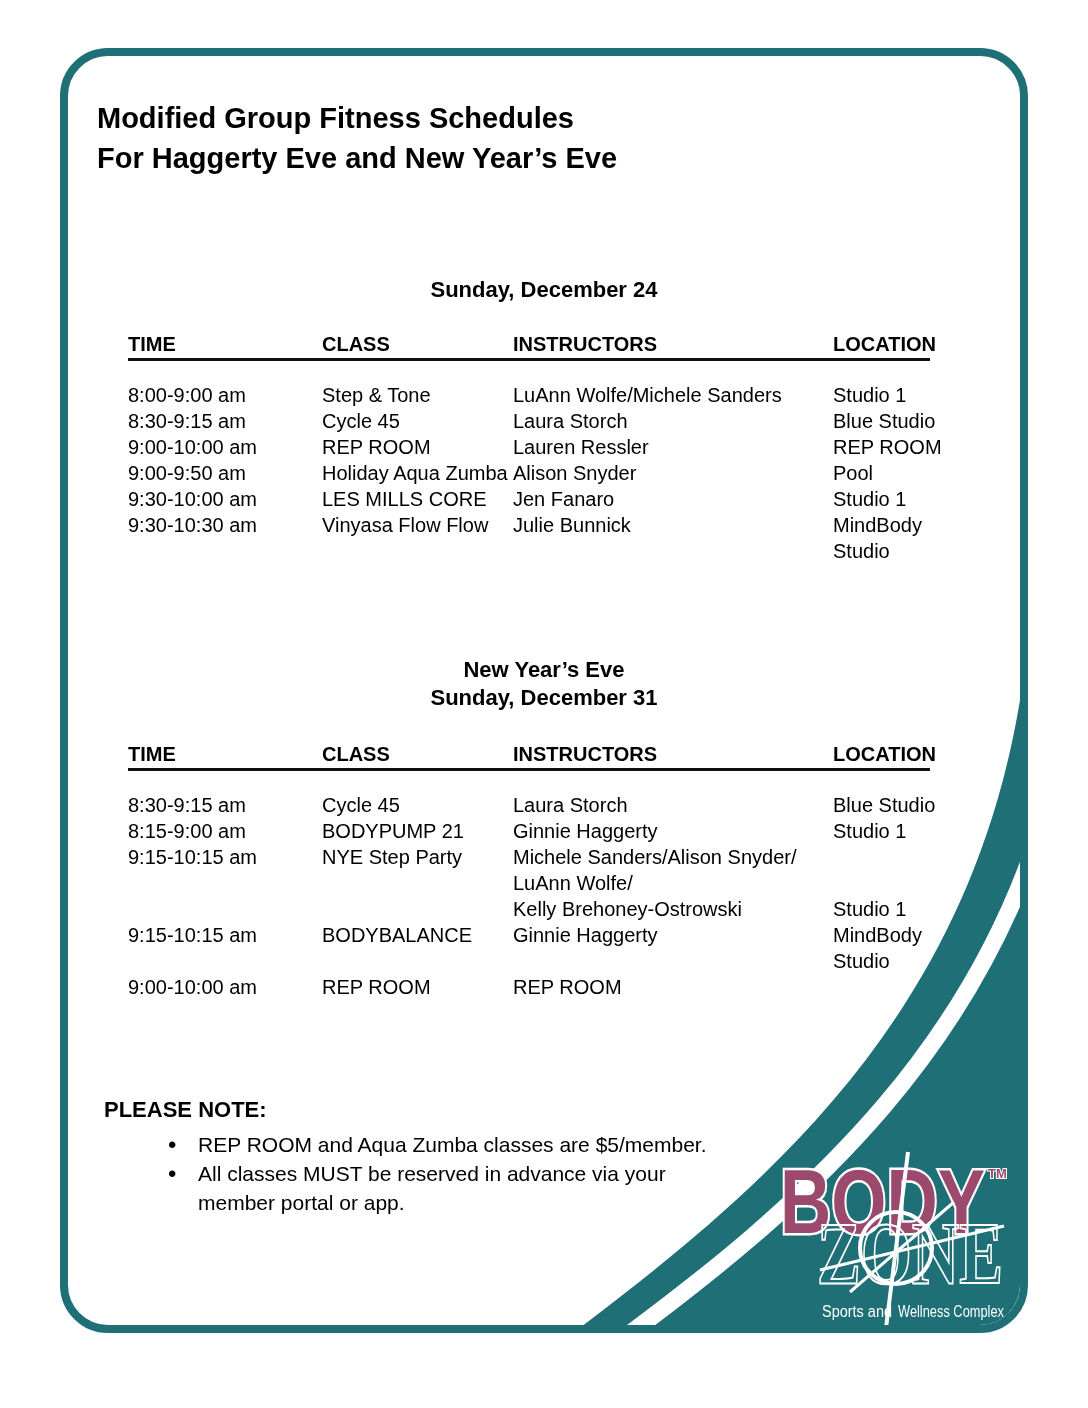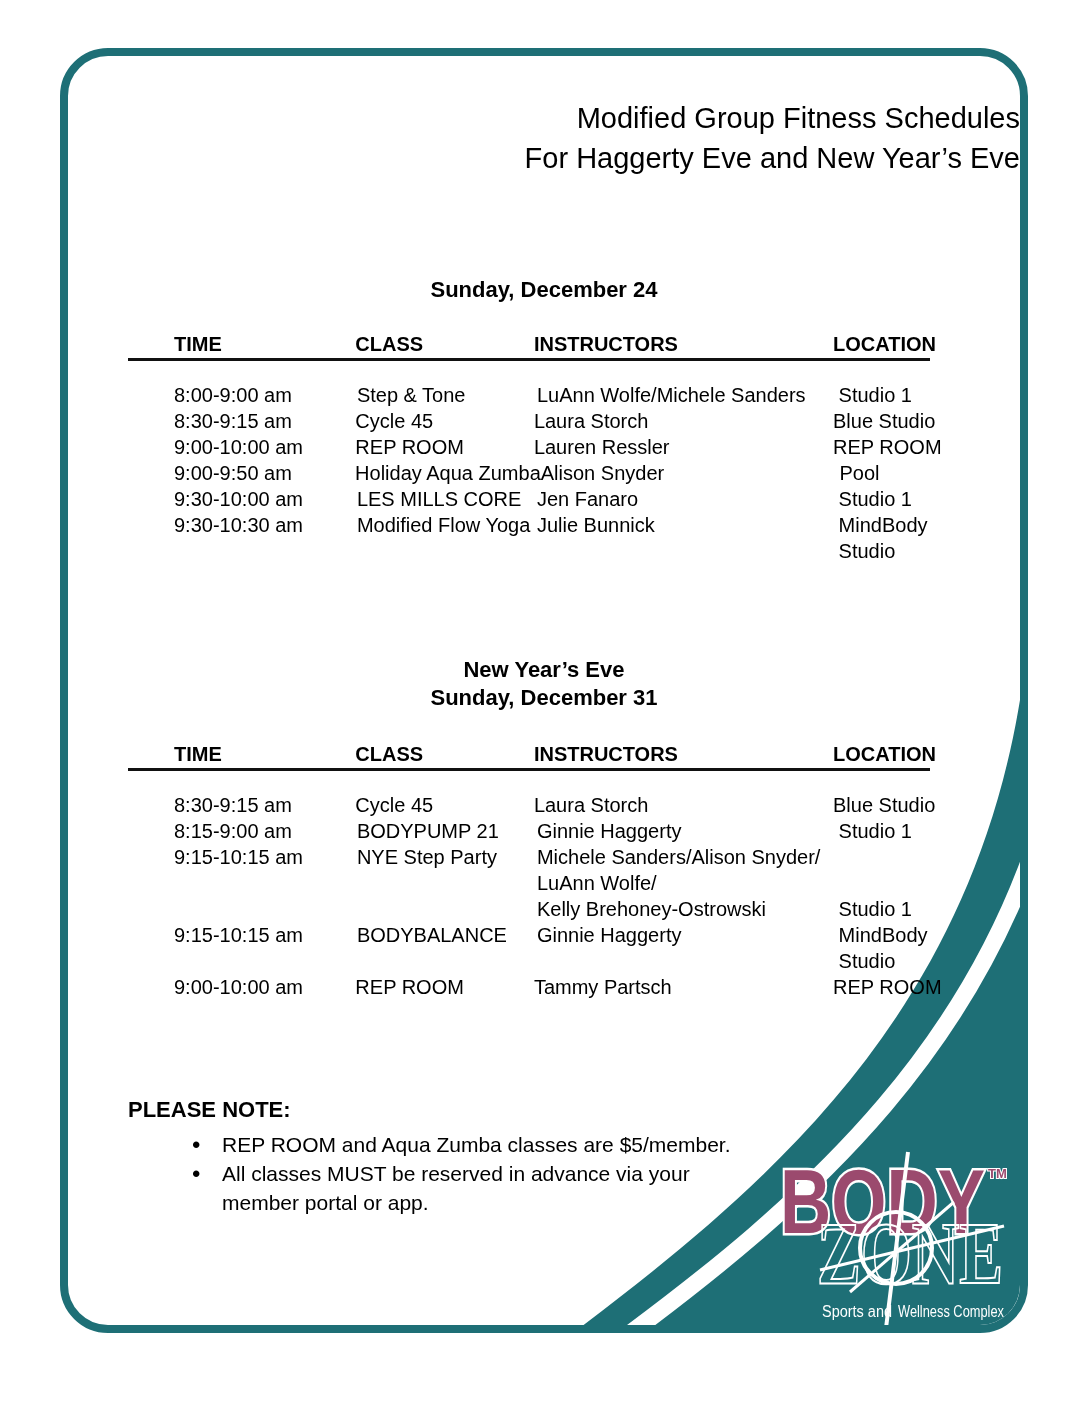--- a/index.html
+++ b/index.html
@@ -24,23 +24,23 @@
     background:#fff;
   }
   .swoosh-svg{
     position:absolute;left:0;top:0;
     width:952px;height:1269px;
     z-index:0;
   }
   .content{position:relative;z-index:1;}
   .title{
     margin-top:42px;
-    text-align:right;
-    font-weight:normal;
-    font-size:29px;line-height:40px;
+    text-align:left;
+    font-weight:bold;
+    font-size:29px;line-height:40px;padding-left:29px;
   }
   .section-heading{
     text-align:center;font-weight:bold;
     font-size:22px;line-height:28px;
   }
   .sh-1{margin-top:98px;}
   .sh-2{margin-top:92px;}
   .sched-table{
     margin-left:60px;width:802px;
     font-size:20px;line-height:26px;
@@ -49,25 +49,25 @@
   .t-2{margin-top:30px;}
   .thead{
     display:flex;font-weight:bold;
     line-height:24px;
     border-bottom:3px solid #111;
     padding-bottom:2px;
   }
   .tbody{padding-top:21px;}
   .trow{display:flex;}
   .cell{white-space:pre;}
-  .c0{width:194px;margin-left:46px;}
+  .c0{width:194px;}
   .c1{width:191px;}
   .c2{width:320px;}
   .c3{width:97px;}
-  .note{margin-top:98px;margin-left:60px;}
+  .note{margin-top:98px;margin-left:36px;}
   .note-heading{font-size:22px;font-weight:bold;line-height:24px;}
   .note-list{list-style:none;margin:8px 0 0 0;padding:0;}
   .note-list li{
     position:relative;
     margin-left:64px;padding-left:30px;
     font-size:21px;line-height:29px;
     white-space:pre-line;
   }
   .note-list li::before{
     content:"\2022";
@@ -167,21 +167,21 @@
               <div class="cell c3">Pool</div>
             </div>
             <div class="trow">
               <div class="cell c0">9:30-10:00 am</div>
               <div class="cell c1">LES MILLS CORE</div>
               <div class="cell c2">Jen Fanaro</div>
               <div class="cell c3">Studio 1</div>
             </div>
             <div class="trow">
               <div class="cell c0">9:30-10:30 am</div>
-              <div class="cell c1">Modified Flow Yoga</div>
+              <div class="cell c1">Vinyasa Flow Flow</div>
               <div class="cell c2">Julie Bunnick</div>
               <div class="cell c3">MindBody
 Studio</div>
             </div>
           </div>
       </div>
 
       <div class="section-heading sh-2">
         <div>New Year’s Eve</div>
         <div>Sunday, December 31</div>
@@ -219,21 +219,20 @@
             <div class="trow">
               <div class="cell c0">9:15-10:15 am</div>
               <div class="cell c1">BODYBALANCE</div>
               <div class="cell c2">Ginnie Haggerty</div>
               <div class="cell c3">MindBody
 Studio</div>
             </div>
             <div class="trow">
               <div class="cell c0">9:00-10:00 am</div>
               <div class="cell c1">REP ROOM</div>
-              <div class="cell c2">Tammy Partsch</div>
               <div class="cell c3">REP ROOM</div>
             </div>
           </div>
       </div>
 
       <div class="note">
         <div class="note-heading">PLEASE NOTE:</div>
         <ul class="note-list">
             <li>REP ROOM and Aqua Zumba classes are $5/member.</li>
             <li>All classes MUST be reserved in advance via your

